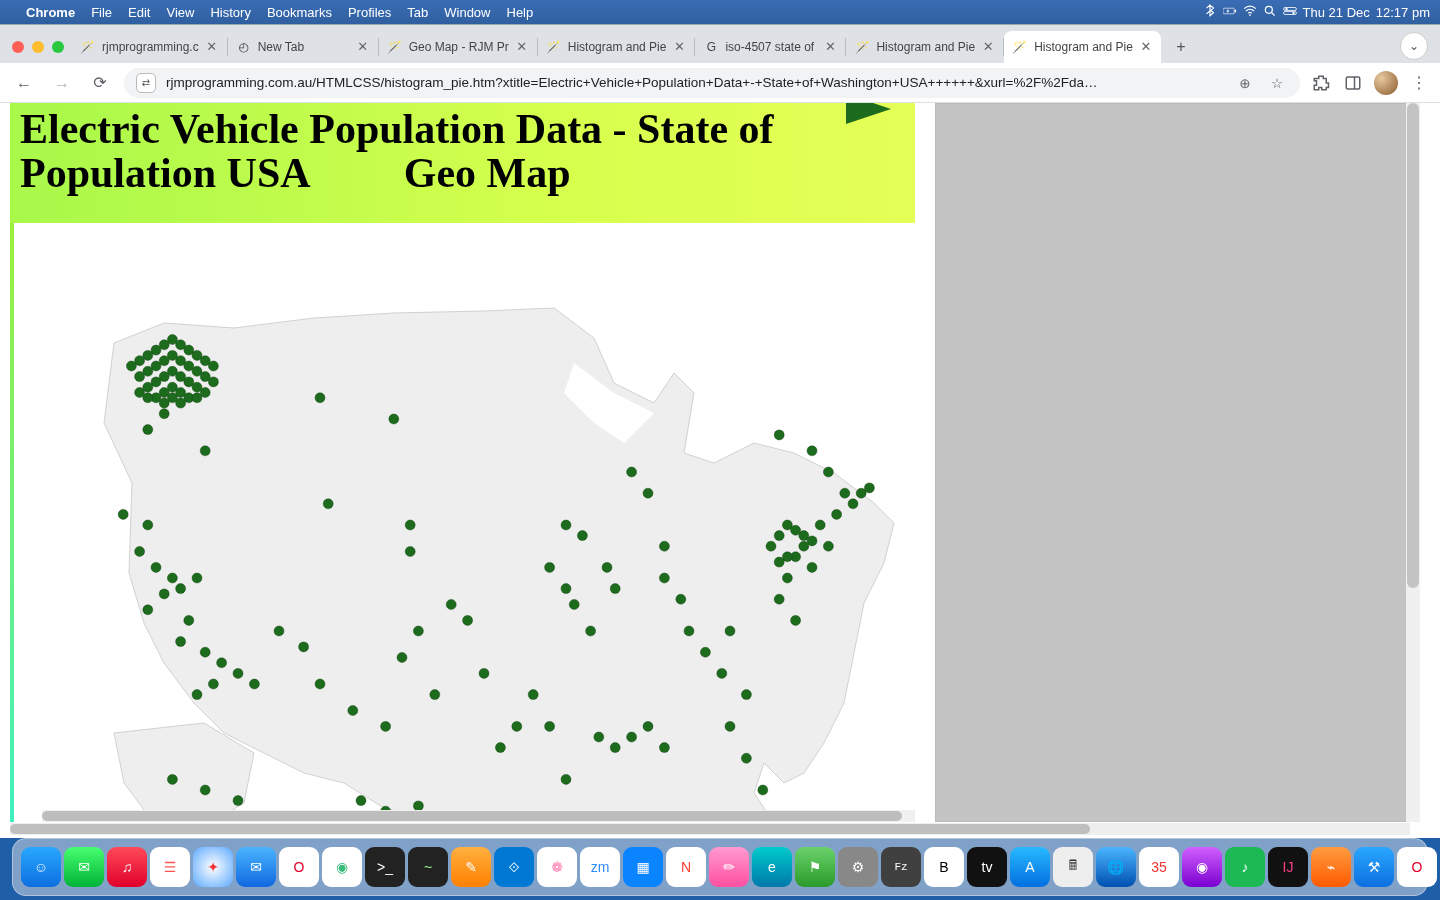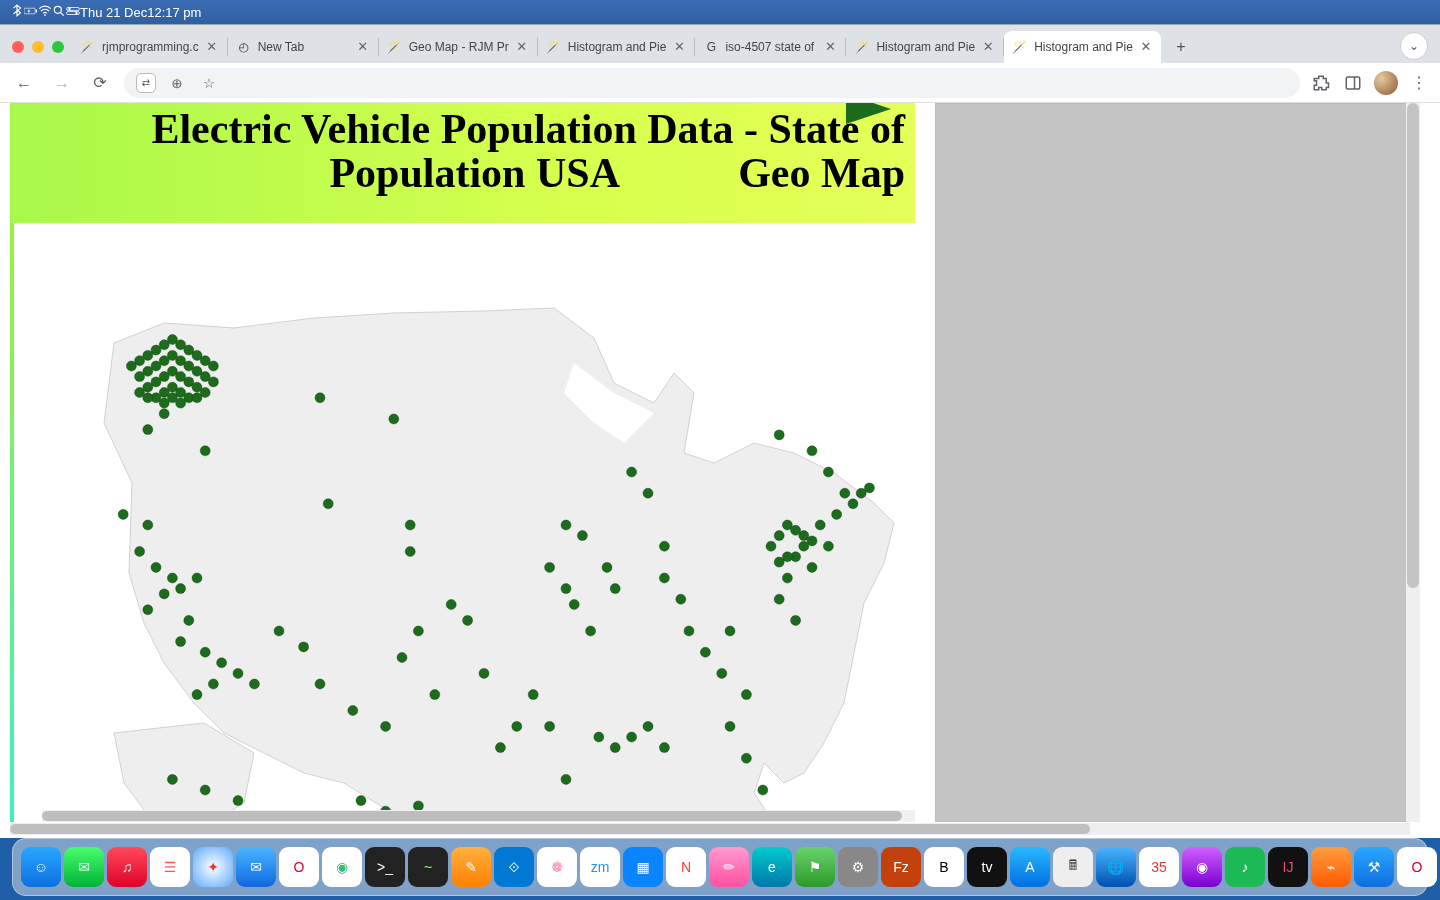--- a/index.html
+++ b/index.html
@@ -3,21 +3,21 @@
 <meta charset="utf-8">
 <style>
   * { box-sizing: border-box; margin: 0; padding: 0; }
   html, body { width: 1440px; height: 900px; overflow: hidden; font-family: -apple-system, BlinkMacSystemFont, "Segoe UI", Helvetica, Arial, sans-serif; }
   body { background: #1e5fa8; display: flex; flex-direction: column; }
 
   
   .menubar { height: 24px; background: linear-gradient(#3a6db5,#2f5fa0); color: #fff; display:flex; align-items:center; padding:0 10px; font-size:13px; justify-content:space-between; }
   .menubar .left, .menubar .right { display:flex; align-items:center; gap:16px; }
   .menubar .left .app { font-weight:600; }
-  .menubar .right { gap:0; }
+  .menubar .right { gap:6px; }
   .menubar svg { width:14px; height:14px; fill:#fff; }
   .apple { font-size:15px; }
 
   
   .chrome { flex:1; background:#dee1e6; display:flex; flex-direction:column; border-top:1px solid #9aa; }
   .tabstrip { height:38px; background:#dee1e6; display:flex; align-items:flex-end; padding:0 8px; gap:0; position:relative; }
   .traffic { display:flex; gap:8px; align-items:center; padding:0 8px 10px 4px; }
   .tlight { width:12px; height:12px; border-radius:50%; }
   .red{background:#ff5f57;} .yel{background:#febc2e;} .grn{background:#28c840;}
   .tab { height:32px; background:#dee1e6; border-radius:8px 8px 0 0; display:flex; align-items:center; padding:0 8px; font-size:12px; color:#444; gap:6px; min-width:150px; max-width:170px; position:relative; }
@@ -32,25 +32,25 @@
   .toolbar { height:40px; background:#fff; display:flex; align-items:center; padding:0 10px; gap:10px; border-bottom:1px solid #dcdfe3; }
   .navbtn { width:28px; height:28px; display:flex; align-items:center; justify-content:center; color:#5f6368; border-radius:50%; }
   .navbtn.disabled{ color:#b5b8bb; }
   .omnibox { flex:1; height:30px; background:#f1f3f4; border-radius:15px; display:flex; align-items:center; padding:0 12px; gap:10px; font-size:13.5px; color:#202124; }
   .omnibox .site-chip{ width:20px; height:20px; border:1px solid #bbb; border-radius:5px; display:flex; align-items:center; justify-content:center; font-size:10px; color:#555; background:#fff;}
   .omnibox .url { flex:1; white-space:nowrap; overflow:hidden; text-overflow:ellipsis; }
   .tbicon { width:22px; height:22px; display:flex; align-items:center; justify-content:center; color:#5f6368; }
   .avatar { width:24px; height:24px; border-radius:50%; background:radial-gradient(circle at 30% 30%, #e8c9a0, #8a5a2e); }
 
   
-  .content { flex:1; background:#fff; position:relative; overflow:hidden;text-align:right; }
+  .content { flex:1; background:#fff; position:relative; overflow:hidden; }
   .page { position:absolute; inset:0 0 16px 0; display:flex; gap:20px; padding:0 0 0 10px; }
   .leftcol { width:905px; display:flex; flex-direction:column; }
   .hdr { background:linear-gradient(90deg, #a8f84a 0%, #d6ff4d 60%, #e5ff57 100%); padding:4px 10px 28px 10px; font-family:"Times New Roman",serif; font-weight:bold; font-size:42px; line-height:1.05; color:#000; position:relative; }
-  .hdr .sub { display:inline-block; margin-left:110px; }
+  .hdr .sub { display:inline-block; margin-left:85px; }
   .hdr .play { position:absolute; right:14px; top:-14px; width:60px; height:40px; }
   .hdr .play svg{ width:60px; height:40px; }
   .maparea { flex:1; background:#fff; border-left:4px solid; border-image:linear-gradient(180deg,#9df03a,#3ff0c0) 1; position:relative; overflow:hidden; }
   .maparea svg.usmap{ position:absolute; left:40px; top:80px; width:850px; height:560px; }
   .dot{ fill:#1d6b1d; stroke:#0d3d0d; stroke-width:0.4; }
   .rightcol { flex:1; background:#c4c4c4; border:1px solid #bbb; margin-right:30px; margin-top:0; }
   .vscroll { position:absolute; right:20px; top:0; bottom:16px; width:14px; background:#f0f0f0; }
   .vscroll .thumb{ position:absolute; left:1px; right:1px; top:0; height:485px; background:#c3c3c3; border-radius:6px; }
   .hscroll-inner { position:absolute; left:28px; right:0; bottom:0; height:12px; background:#f0f0f0; }
   .hscroll-inner .thumb{ position:absolute; left:0; width:860px; top:1px; bottom:1px; background:#bdbdbd; border-radius:5px; }
@@ -59,20 +59,33 @@
 
   
   .dock { height:58px; background:rgba(210,215,225,0.55); backdrop-filter:blur(6px); margin:0 12px 4px; border-radius:14px; display:flex; align-items:center; padding:0 8px; gap:3px; border:1px solid rgba(255,255,255,0.4); }
   .dockicon { width:40px; height:40px; border-radius:9px; display:flex; align-items:center; justify-content:center; font-size:18px; color:#fff; position:relative; flex-shrink:0; }
   .dock-sep{ width:1px; height:42px; background:rgba(0,0,0,0.25); margin:0 3px; }
 </style>
 </head>
 <body>
 
 <div class="menubar">
+  <div class="left">
+    <span class="apple"></span>
+    <span class="app">Chrome</span>
+    <span>File</span>
+    <span>Edit</span>
+    <span>View</span>
+    <span>History</span>
+    <span>Bookmarks</span>
+    <span>Profiles</span>
+    <span>Tab</span>
+    <span>Window</span>
+    <span>Help</span>
+  </div>
   <div class="right">
     <span><svg viewBox="0 0 24 24">
           <path d="M12 2l6 5-4.5 4 4.5 4-6 5V2zm0 0L6 7m0 10l6-5" stroke="#fff" stroke-width="2" fill="none"></path>
         </svg></span>
     <span><svg viewBox="0 0 30 14">
           <rect x="0" y="1" width="24" height="12" rx="2" fill="none" stroke="#fff" stroke-width="1.4"></rect>
           <rect x="25" y="4" width="3" height="6" fill="#fff"></rect>
           <path d="M11 3l-4 5h3l-1 4 5-6h-3z" fill="#fff"></path>
         </svg></span>
     <span><svg viewBox="0 0 24 24">
@@ -147,20 +160,21 @@
     <div class="newtab">+</div>
     <div class="tabdrop">⌄</div>
   </div>
 
   <div class="toolbar">
     <div class="navbtn">←</div>
     <div class="navbtn disabled">→</div>
     <div class="navbtn">⟳</div>
     <div class="omnibox">
       <div class="site-chip">⇄</div>
+      <div class="url">rjmprogramming.com.au/HTMLCSS/histogram_pie.htm?xtitle=Electric+Vehicle+Population+Data+-+State+of+Washington+USA++++++&amp;xurl=%2F%2Fda…</div>
       <div class="tbicon">⊕</div>
       <div class="tbicon">☆</div>
     </div>
     <div class="tbicon">
         <svg width="18" height="18" viewBox="0 0 24 24" fill="none" stroke="#5f6368" stroke-width="2">
           <path d="M9 3h6v3h4v6h3v6h-3v3h-6v-3H9v3H3v-6h3V9H3V6h6z"></path>
         </svg>
       </div>
     <div class="tbicon">
         <svg width="18" height="18" viewBox="0 0 24 24" fill="none" stroke="#5f6368" stroke-width="2">
@@ -361,21 +375,21 @@
     <div class="dockicon" style="background: linear-gradient(rgb(255, 176, 64), rgb(255, 128, 0)); font-size: 14px;">✎</div>
     <div class="dockicon" style="background: rgb(0, 120, 212); font-size: 14px;">⟐</div>
     <div class="dockicon" style="background: rgb(255, 255, 255); color: rgb(255, 119, 170); font-size: 14px;">❁</div>
     <div class="dockicon" style="background: rgb(255, 255, 255); color: rgb(45, 140, 255); font-size: 14px;">zm</div>
     <div class="dockicon" style="background: rgb(10, 132, 255); font-size: 14px;">▦</div>
     <div class="dockicon" style="background: rgb(255, 255, 255); color: rgb(255, 59, 48); font-size: 14px;">N</div>
     <div class="dockicon" style="background: linear-gradient(rgb(255, 154, 208), rgb(255, 79, 160)); font-size: 14px;">✏</div>
     <div class="dockicon" style="background: linear-gradient(rgb(0, 204, 204), rgb(0, 119, 170)); font-size: 14px;">e</div>
     <div class="dockicon" style="background: linear-gradient(rgb(106, 211, 106), rgb(42, 154, 42)); font-size: 14px;">⚑</div>
     <div class="dockicon" style="background: rgb(136, 136, 136); font-size: 14px;">⚙</div>
-    <div class="dockicon" style="background: #c2410c; font-size: 14px;">Fz</div>
+    <div class="dockicon" style="background: #404040; font-size: 11px; font-family: Liberation Mono, monospace;">Fz</div>
     <div class="dockicon" style="background: rgb(255, 255, 255); color: rgb(0, 0, 0); font-size: 14px;">B</div>
     <div class="dockicon" style="background: rgb(17, 17, 17); font-size: 14px;">tv</div>
     <div class="dockicon" style="background: linear-gradient(rgb(41, 185, 255), rgb(0, 111, 224)); font-size: 14px;">A</div>
     <div class="dockicon" style="background: rgb(238, 238, 238); color: rgb(51, 51, 51); font-size: 14px;">🖩</div>
     <div class="dockicon" style="background: linear-gradient(rgb(74, 180, 255), rgb(0, 80, 176)); font-size: 14px;">🌐</div>
     <div class="dockicon" style="background: rgb(255, 255, 255); color: rgb(238, 51, 51); font-size: 14px;">35</div>
     <div class="dockicon" style="background: linear-gradient(rgb(208, 96, 255), rgb(122, 0, 208)); font-size: 14px;">◉</div>
     <div class="dockicon" style="background: rgb(29, 185, 84); font-size: 14px;">♪</div>
     <div class="dockicon" style="background: rgb(17, 17, 17); color: rgb(255, 64, 136); font-size: 14px;">IJ</div>
     <div class="dockicon" style="background: linear-gradient(rgb(255, 156, 64), rgb(255, 90, 0)); font-size: 14px;">⌁</div>

